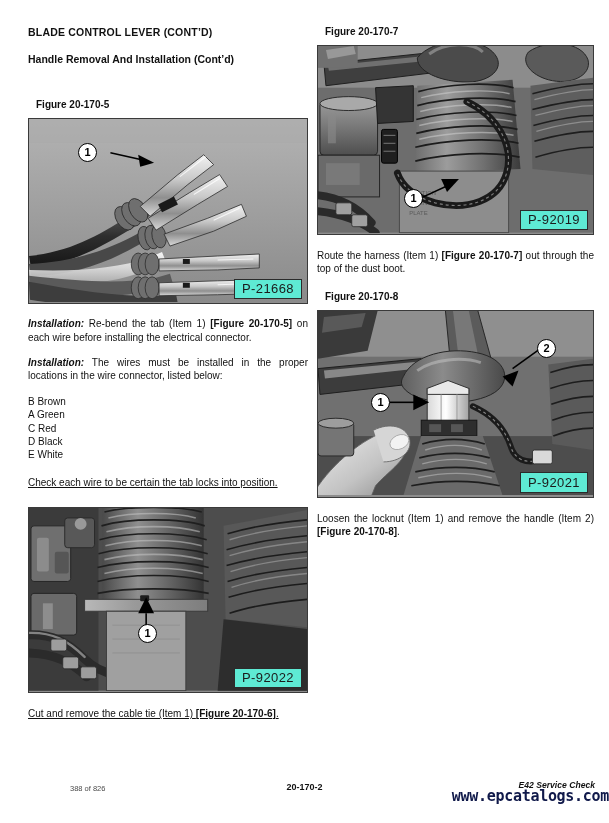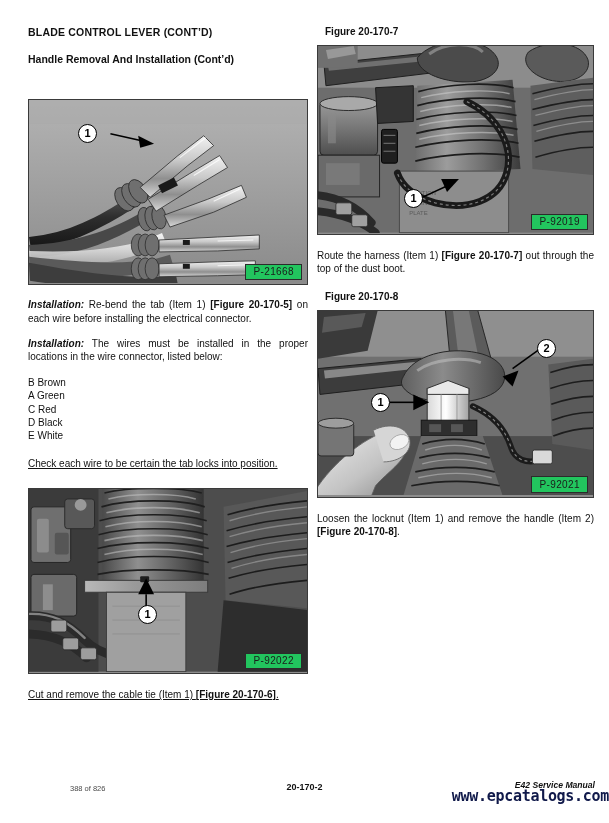--- a/index.html
+++ b/index.html
@@ -83,24 +83,24 @@
     background: #8d8d8d;
   }
   .photo .canvas {
     position: absolute;
     inset: 0;
   }
   .code-tag {
     position: absolute;
     right: 5px;
     bottom: 4px;
-    background: #22c55e;
+    background: #5eead4;
     border: 1px solid #2b2b2b;
     color: #1b1b1b;
-    font-size: 10px;
+    font-size: 13px;
     letter-spacing: 0.4px;
     padding: 1.5px 7px 2px 7px;
     font-family: "Liberation Sans", sans-serif;
     z-index: 40;
   }
 
   
   .callout {
     position: absolute;
     width: 19px;
@@ -167,20 +167,21 @@
 </head>
 <body>
 
 <div class="page">
 
   <div class="col-left">
 
     <div class="sect-title">BLADE CONTROL LEVER (CONT’D)</div>
     <div class="sub-title">Handle Removal And Installation (Cont’d)</div>
 
+    <div class="fig-label">Figure 20-170-5</div>
 
     <div class="photo" style="height:184px;">
       <svg class="canvas" viewBox="0 0 280 184" preserveAspectRatio="none">
         <defs>
           <linearGradient id="bg5" x1="0" y1="0" x2="0" y2="1">
             <stop offset="0" stop-color="#b3b3b3"></stop>
             <stop offset="0.55" stop-color="#9d9d9d"></stop>
             <stop offset="1" stop-color="#8a8a8a"></stop>
           </linearGradient>
           <linearGradient id="metal" x1="0" y1="0" x2="0" y2="1">
@@ -620,17 +621,17 @@
     <div style="height:14px"></div>
 
     <p class="para">
       <span>Loosen the locknut (Item 1) and remove the handle (Item 2) </span><b>[Figure 20-170-8]</b><span>.</span>
     </p>
   </div>
 
   <div class="footer">
     <div class="foot-left">388 of 826</div>
     <div class="foot-center">20-170-2</div>
-    <div class="foot-right">E42 Service Manual</div>
+    <div class="foot-right">E42 Service Check</div>
     <div class="watermark">www.epcatalogs.com</div>
   </div>
 
 </div>
 
 </body></html>

